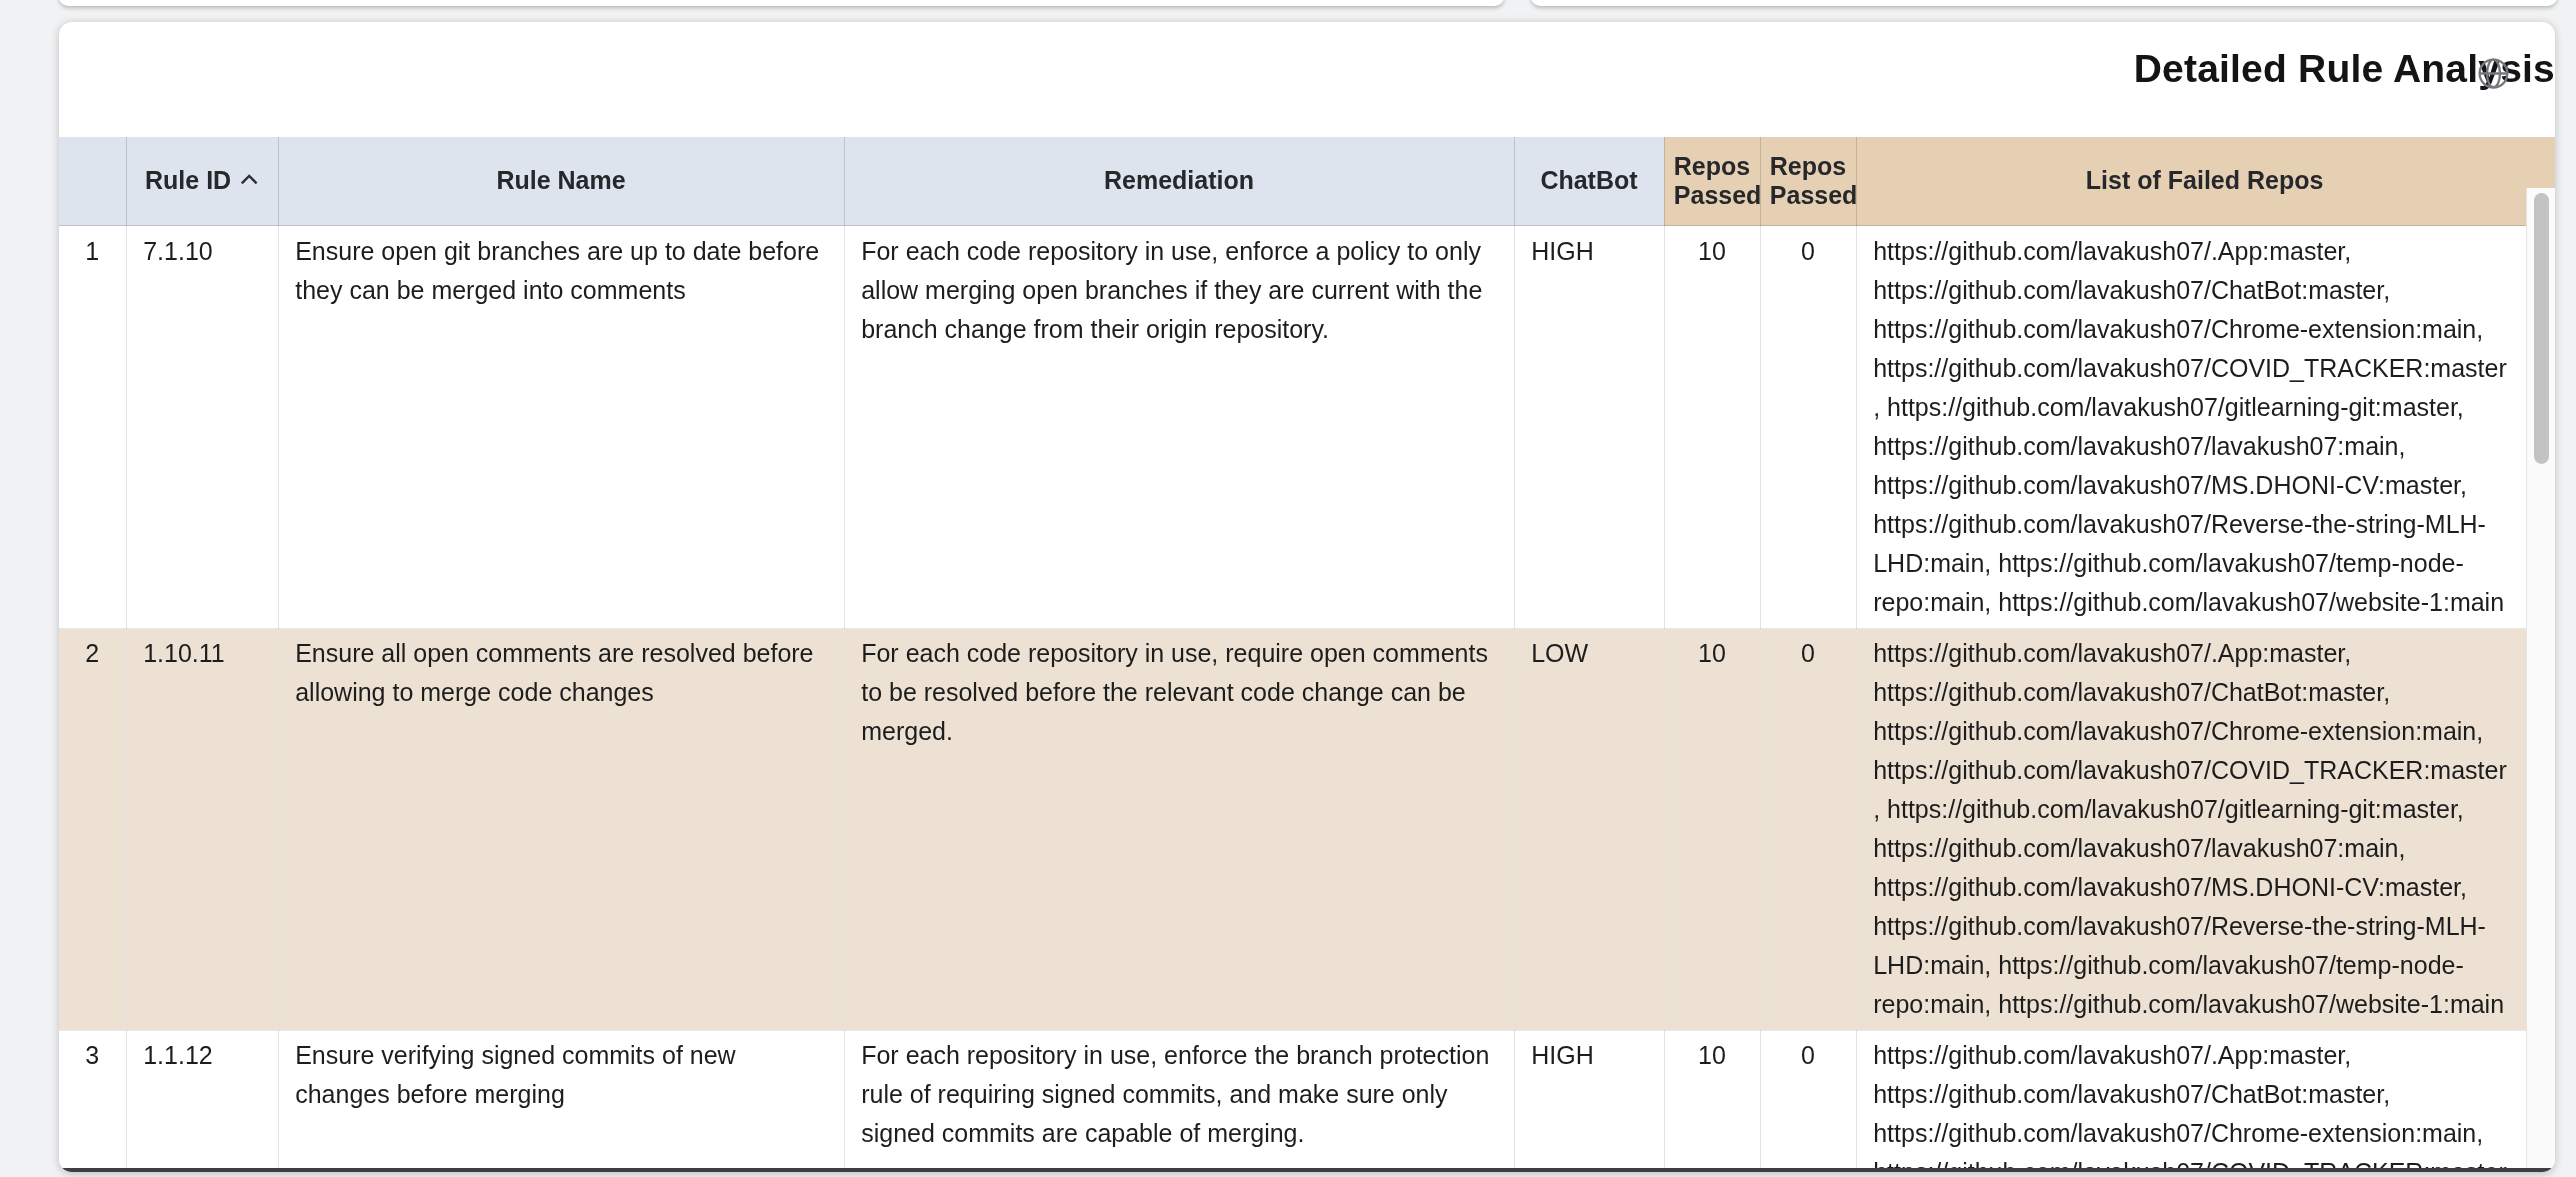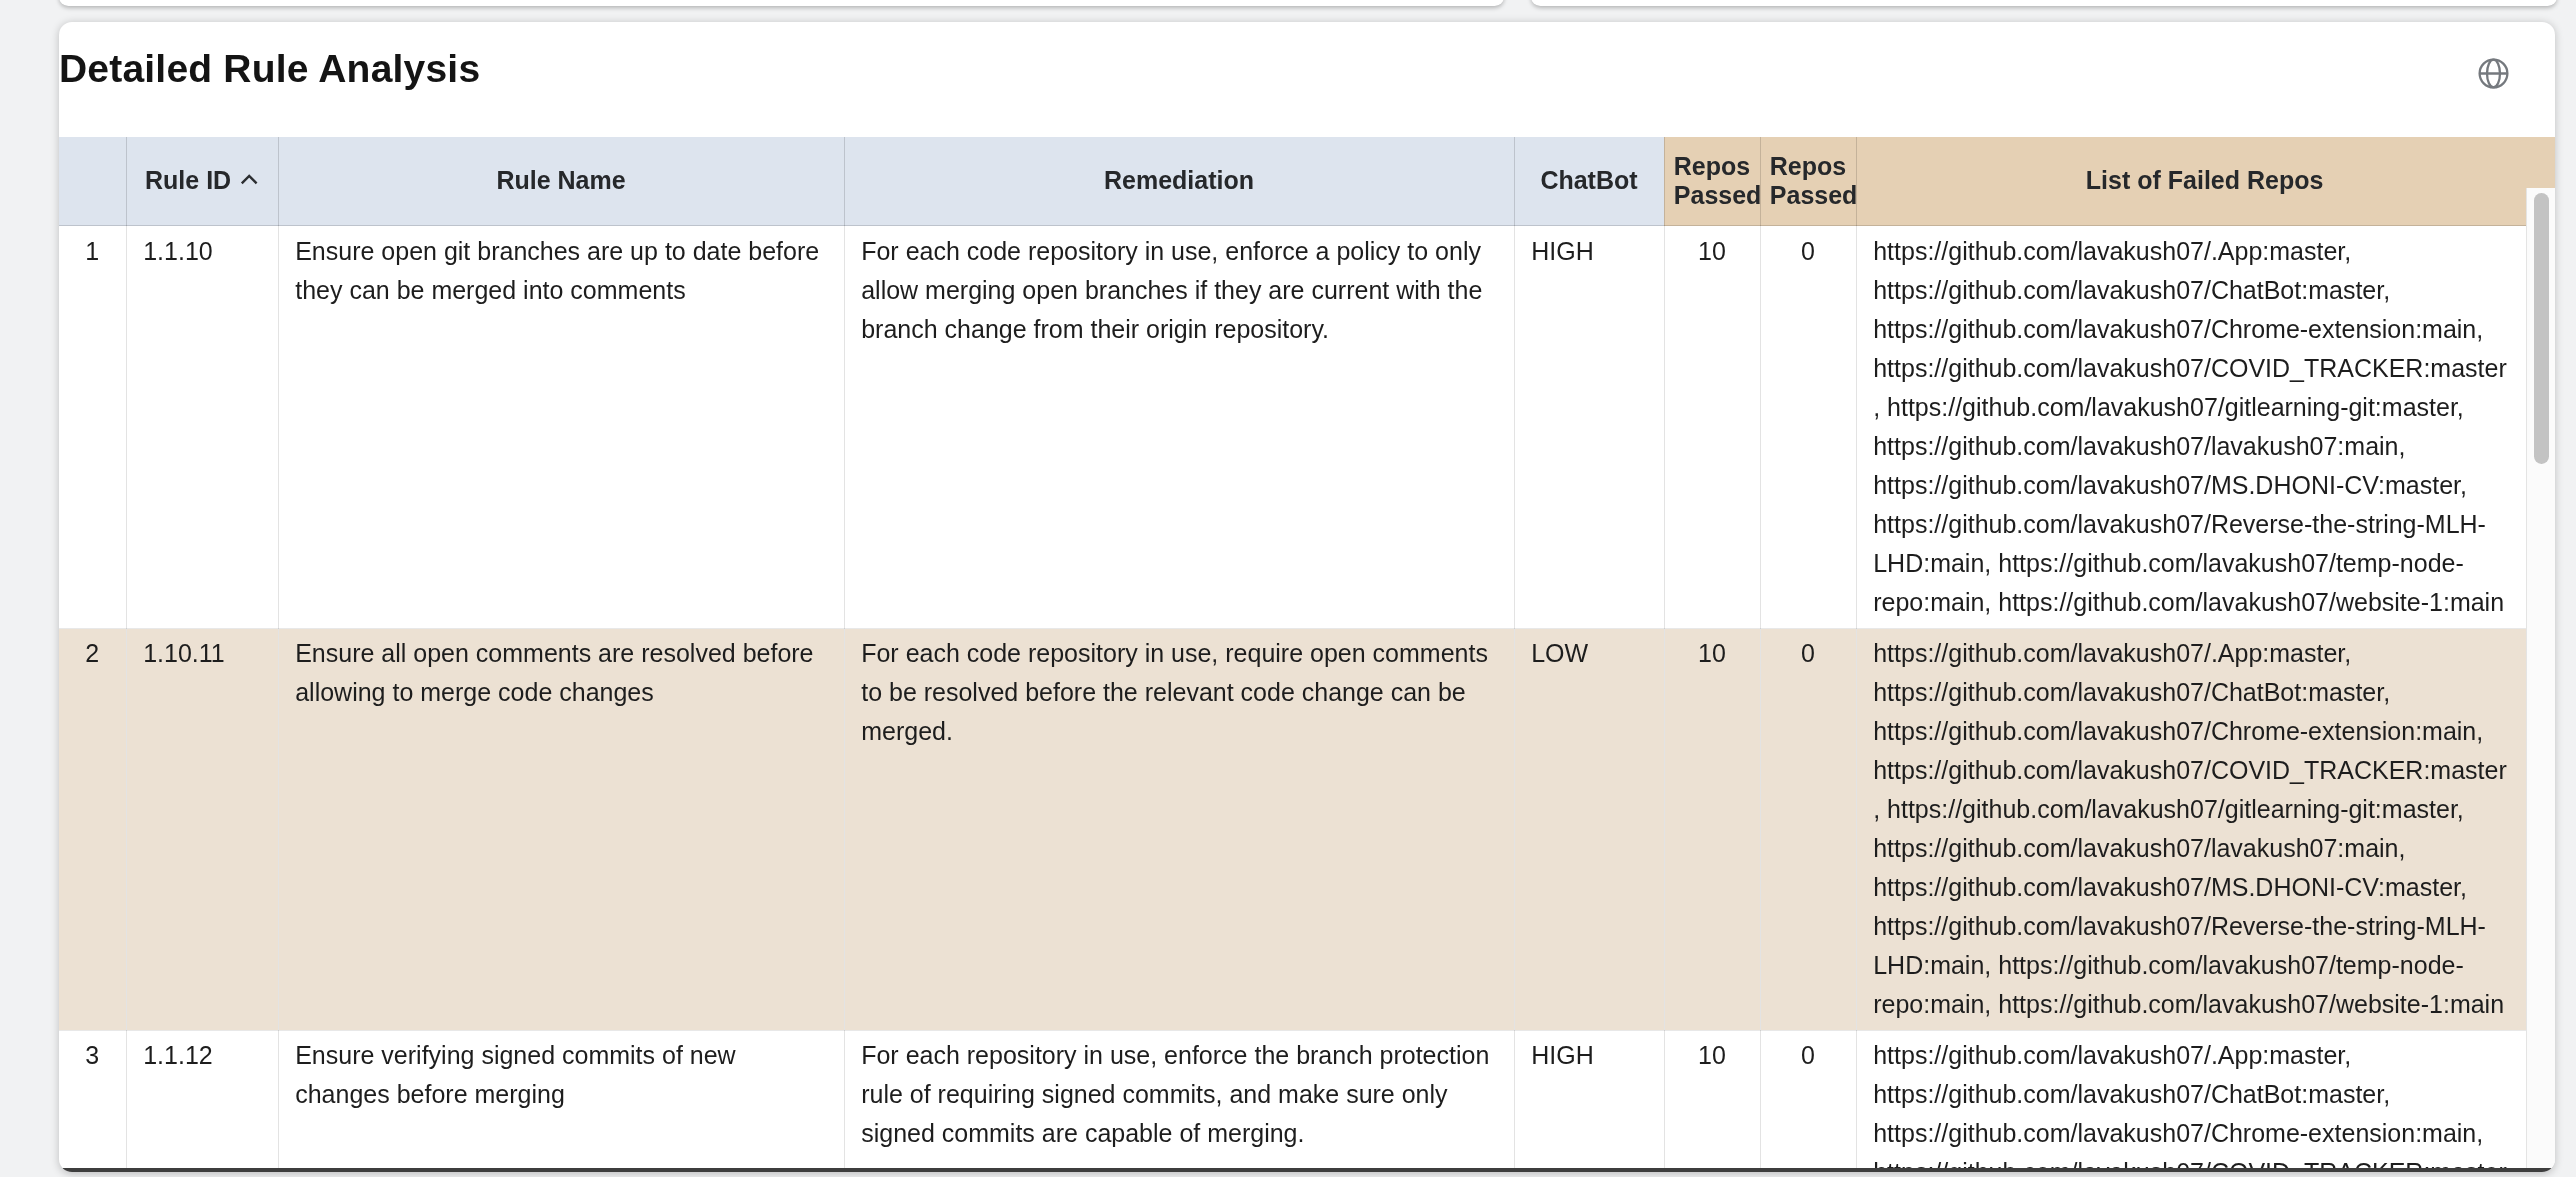--- a/index.html
+++ b/index.html
@@ -10,21 +10,21 @@
   .top-card{position:absolute;top:-16px;height:22px;background:#ffffff;border-radius:9.3px;
             box-shadow:0 1.9px 4.6px rgba(0,0,0,0.25);}
   .top-card.left{left:59px;width:1445px;}
   .top-card.right{left:1531px;width:1026px;}
 
   
   .card{position:absolute;left:59px;top:22px;width:2496px;height:1150px;background:#ffffff;
         border-radius:13px;box-shadow:0 1.9px 8.3px rgba(0,0,0,0.22);overflow:hidden;}
   .card::after{content:"";position:absolute;left:0;right:0;bottom:0;height:3.7px;background:#3e3e3e;}
 
-  .card-title{margin:0;padding-top:25px;text-align:left;font-size:39px;font-weight:700;
+  .card-title{margin:0;padding-top:25px;text-align:right;font-size:39px;font-weight:700;
               color:#141414;letter-spacing:0.2px;}
 
   .globe{position:absolute;top:33px;right:43px;width:37px;height:37px;cursor:pointer;color:#75797e;}
   .globe svg{width:100%;height:100%;stroke:#75797e;fill:none;stroke-width:1.5;}
 
   
   .table-wrap{position:absolute;top:84px;left:0;right:0;bottom:3.7px;overflow:hidden;margin-top:31px;}
   table{width:100%;border-collapse:collapse;table-layout:fixed;font-size:25px;}
   th{height:81px;font-weight:700;font-size:25px;color:#26282b;vertical-align:middle;text-align:center;
      padding:3.7px 9.3px;line-height:1.18;border-right:0.9px solid rgba(0,0,0,0.14);
@@ -92,21 +92,21 @@
             <th class="hdr-left">Remediation</th>
             <th class="hdr-left">ChatBot</th>
             <th class="hdr-right">Repos Passed</th>
             <th class="hdr-right">Repos Passed</th>
             <th class="hdr-right">List of Failed Repos</th>
           </tr>
         </thead>
         <tbody>
           <tr>
             <td class="c-index">1</td>
-            <td>1.1.10</td>
+            <td>7.1.10</td>
             <td>Ensure open git branches are up to date before they can be merged into comments</td>
             <td>For each code repository in use, enforce a policy to only allow merging open branches if they are current with the branch change from their origin repository.</td>
             <td>HIGH</td>
             <td class="c-failed">10</td>
             <td class="c-passed">0</td>
             <td class="c-repos">https://github.com/lavakush07/.App:master, https://github.com/lavakush07/ChatBot:master, https://github.com/lavakush07/Chrome-extension:main, https://github.com/lavakush07/COVID_TRACKER:master, https://github.com/lavakush07/gitlearning-git:master, https://github.com/lavakush07/lavakush07:main, https://github.com/lavakush07/MS.DHONI-CV:master, https://github.com/lavakush07/Reverse-the-string-MLH-LHD:main, https://github.com/lavakush07/temp-node-repo:main, https://github.com/lavakush07/website-1:main</td>
           </tr>
           <tr class="alt">
             <td class="c-index">2</td>
             <td>1.10.11</td>

